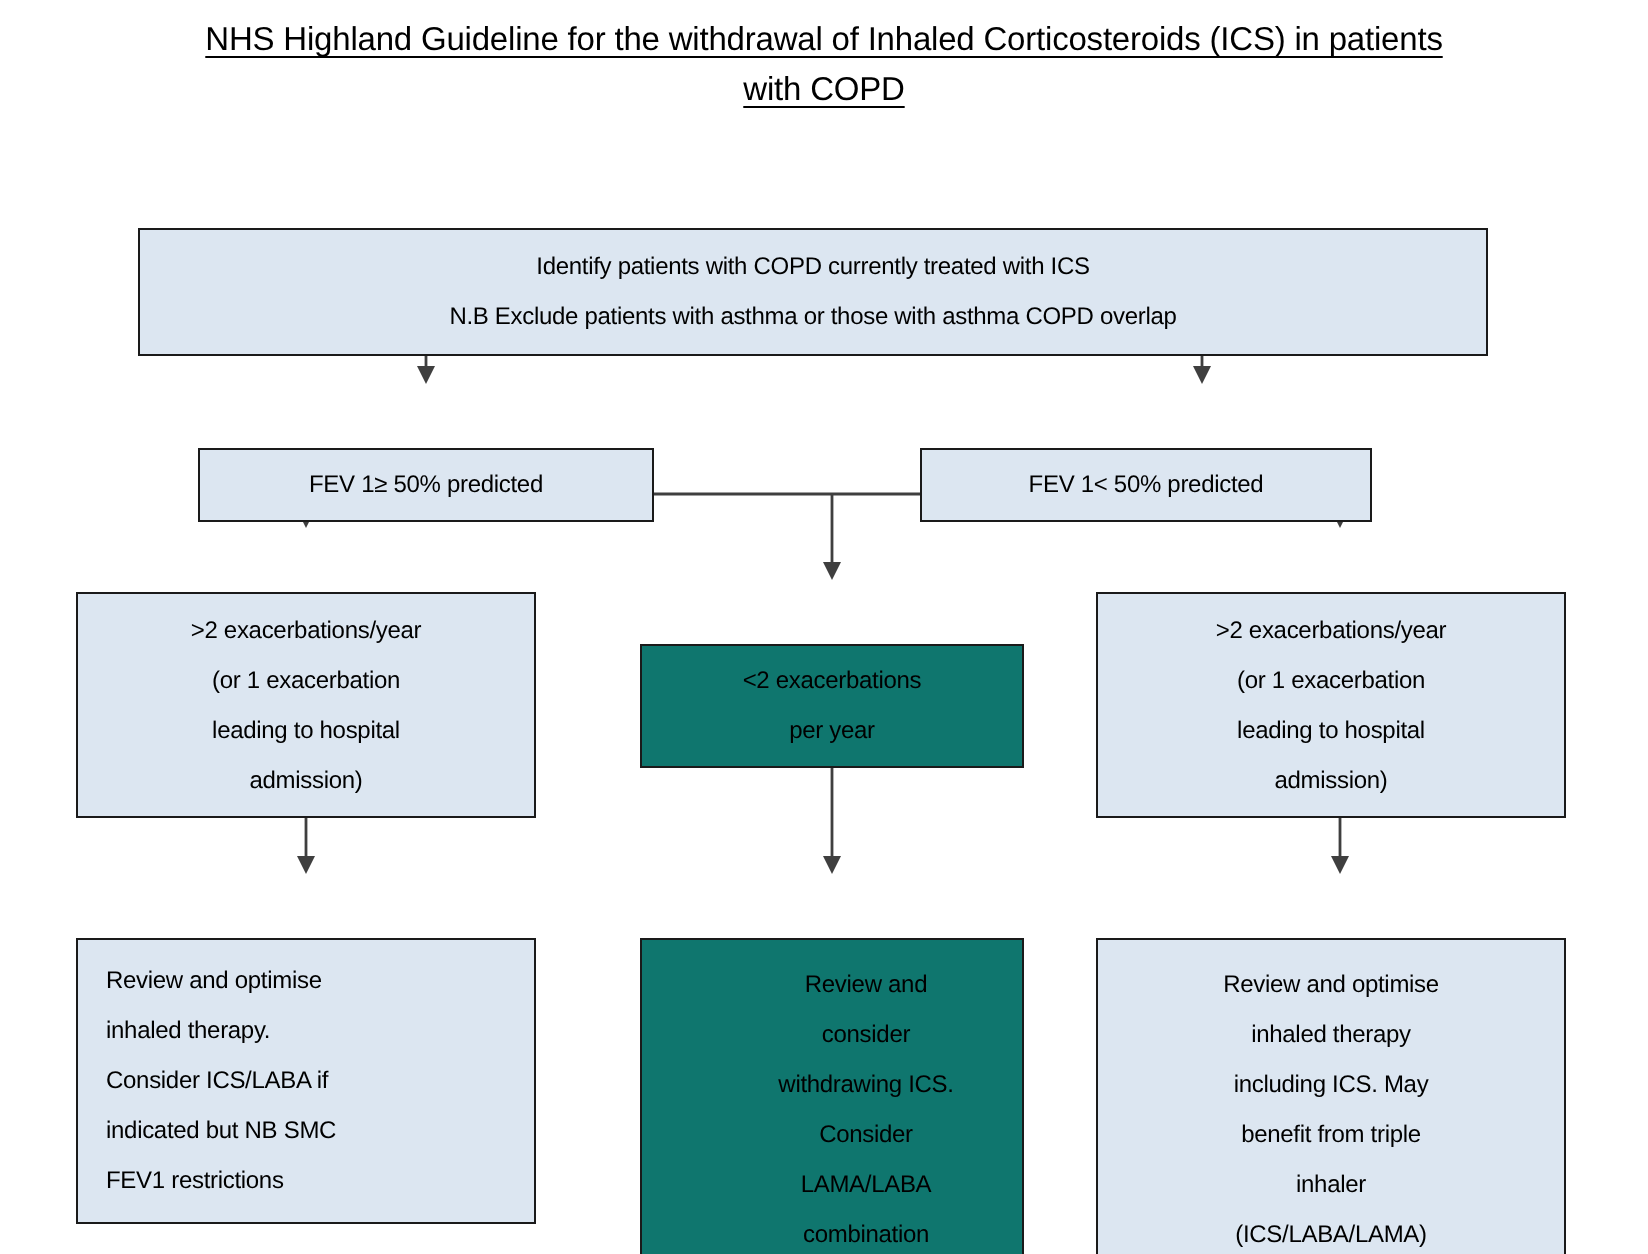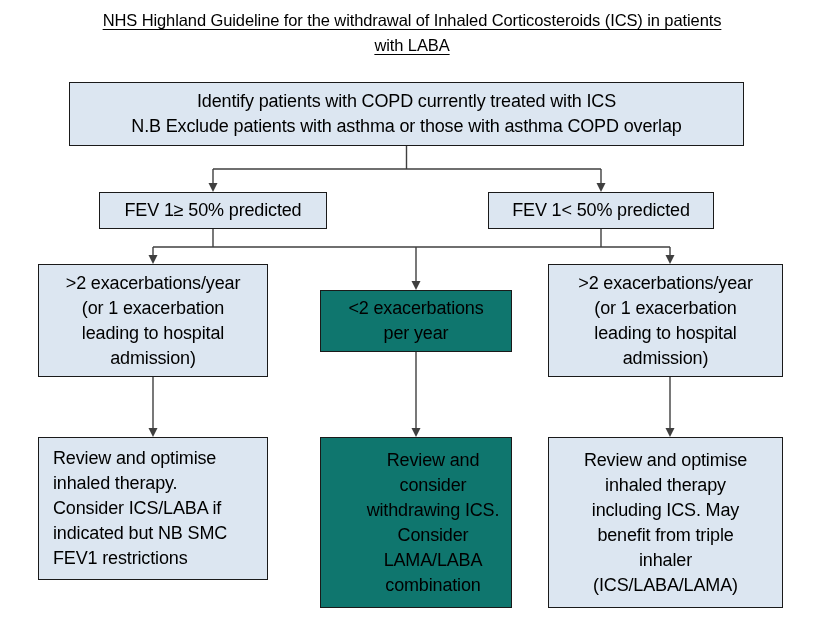--- a/index.html
+++ b/index.html
@@ -42,36 +42,37 @@
   .title .tl2 { display:block; }
 
   
   .node {
     position: absolute;
     box-sizing: border-box;
     border: 1.4px solid #1a1a1a;
     display: flex;
     align-items: center;
     justify-content: center;
-    font-size: 18px;
+    font-size: 12px;
     line-height: 25px;
     letter-spacing: -0.15px;
     text-align: center;
     padding: 2px 6px;
+    margin-top: 32px;
   }
   .node.blue { background: #dce6f1; }
   .node.pink { background: #0f766e; }
   .node .txt { width: 100%; white-space: pre-line; }
   .node.leftalign { justify-content: flex-start; }
   .node.leftalign .txt { text-align: left; padding-left: 8px; }
 
   
   #node-identify   { left: 69px;  top: 82px;  width: 675px; height: 64px; }
   #node-fev-high   { left: 99px;  top: 192px; width: 228px; height: 37px; justify-content: flex-end; }
-  #node-fev-low    { left: 488px; top: 192px; width: 226px; height: 37px; justify-content: center; }
+  #node-fev-low    { left: 460px; top: 192px; width: 226px; height: 37px; justify-content: center; }
   #node-exac-left  { left: 38px;  top: 264px; width: 230px; height: 113px; }
   #node-exac-mid   { left: 320px; top: 290px; width: 192px; height: 62px; }
   #node-exac-right { left: 548px; top: 264px; width: 235px; height: 113px; }
   #node-action-left  { left: 38px;  top: 437px; width: 230px; height: 143px; }
   #node-action-mid   { left: 320px; top: 437px; width: 192px; height: 171px; padding-left: 40px; }
   #node-action-right { left: 548px; top: 437px; width: 235px; height: 171px; }
 
   
   #connectors {
     position: absolute;
@@ -82,21 +83,21 @@
   }
   #connectors path, #connectors line { fill: none; stroke: #3f3f3f; stroke-width: 1.4; }
   #connectors polygon { fill: #3f3f3f; }
 </style>
 </head>
 <body>
 
 <div id="chart-root">
 
   <div class="title">
-    <span class="tline">NHS Highland Guideline for the withdrawal of Inhaled Corticosteroids (ICS) in patients</span><span class="tl2"><span class="tline">with LABA</span></span>
+    <span class="tline">NHS Highland Guideline for the withdrawal of Inhaled Corticosteroids (ICS) in patients</span><span class="tl2"><span class="tline">with COPD</span></span>
   </div>
 
   <svg id="connectors" viewBox="0 0 824 627">
 
     <line x1="406.5" y1="146" x2="406.5" y2="169"></line>
     <line x1="213" y1="169" x2="601" y2="169"></line>
     <line x1="213" y1="169" x2="213" y2="186"></line>
     <polygon points="213,192 208.5,183 217.5,183"></polygon>
     <line x1="601" y1="169" x2="601" y2="186"></line>
     <polygon points="601,192 596.5,183 605.5,183"></polygon>

